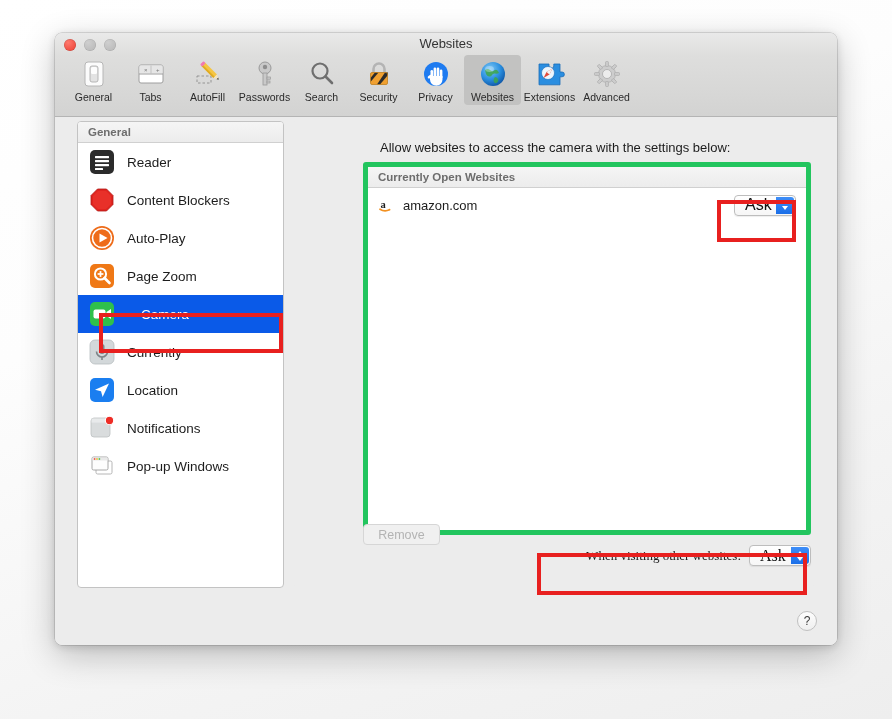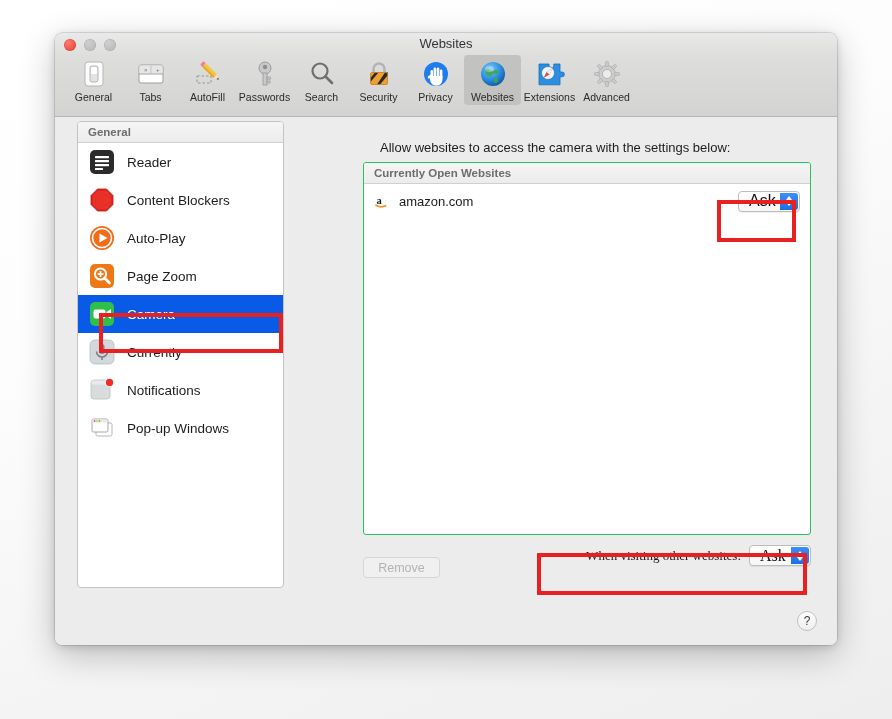--- a/index.html
+++ b/index.html
@@ -142,21 +142,21 @@
     width: 26px;
     height: 26px;
     margin-right: 12px;
     flex: none;
     position: relative;
   }
   .side-label {
     font-size: 13.5px;
     color: #1c1c1c;
   }
-  .side-row.selected .side-label { color: #ffffff; }
+  .side-row.selected .side-label { color: #ffffff; margin-left: 14px; }
 
   
   #panel {
     position: absolute;
     left: 238px;
     top: 4px;
     width: 522px;
     height: 465px;
     background: #ececec;
     border-radius: 4px;
@@ -170,21 +170,21 @@
     white-space: nowrap;
     margin-left: 16px;
   }
   #site-list {
     position: absolute;
     left: 70px;
     top: 41px;
     width: 448px;
     height: 373px;
     background: #ffffff;
-    border: 1px solid #22c55e;
+    border: 5px solid #22c55e;
     border-radius: 3px;
     overflow: hidden;
     box-sizing: border-box;
   }
   #site-list-header {
     height: 21px;
     background: linear-gradient(to bottom, #f5f5f5, #ececec);
     border-bottom: 1px solid #d0d0d0;
     display: flex;
     align-items: center;
@@ -254,21 +254,21 @@
     border-left: 3.5px solid transparent;
     border-right: 3.5px solid transparent;
   }
   .arrow-up { border-bottom: 4px solid #ffffff; }
   .arrow-dn { border-top: 4px solid #ffffff; }
 
   
   #remove-btn {
     position: absolute;
     left: 70px;
-    top: 436px;
+    top: 403px;
     width: 77px;
     height: 21px;
     border-radius: 4px;
     background: #f0f0f0;
     border: 1px solid #d6d6d6;
     display: flex;
     align-items: center;
     justify-content: center;
     font-size: 12.5px;
     color: #b3b3b3;
@@ -558,20 +558,29 @@
             <svg width="26" height="26" viewBox="0 0 26 26">
               <rect x="1" y="1" width="24" height="24" rx="5" fill="#d3d8da" stroke="#b6bcbf" stroke-width="0.8"></rect>
               <rect x="10.5" y="5" width="5" height="10" rx="2.5" fill="#7d8488"></rect>
               <path d="M7.5 12.5 a5.5 5.5 0 0 0 11 0" fill="none" stroke="#7d8488" stroke-width="1.6"></path>
               <line x1="13" y1="18" x2="13" y2="21" stroke="#7d8488" stroke-width="1.6"></line>
             </svg>
           </div>
           <div class="side-label">Currently</div>
         </div>
 
+        <div class="side-row">
+          <div class="side-ico">
+            <svg width="26" height="26" viewBox="0 0 26 26">
+              <rect x="1" y="1" width="24" height="24" rx="5" fill="#1a7ef0"></rect>
+              <polygon points="20,6.5 6,12.8 12,14.2 13.6,20" fill="#ffffff"></polygon>
+            </svg>
+          </div>
+          <div class="side-label">Location</div>
+        </div>
 
         <div class="side-row">
           <div class="side-ico">
             <svg width="26" height="26" viewBox="0 0 26 26">
               <rect x="2" y="3" width="19" height="19" rx="3" fill="#d9dcdd" stroke="#bcc0c1" stroke-width="0.8"></rect>
               <rect x="2.6" y="3.6" width="17.8" height="4" fill="#e8eaeb"></rect>
               <circle cx="20.5" cy="5.5" r="4.2" fill="#ee2d26" stroke="#ffffff" stroke-width="1.1"></circle>
             </svg>
           </div>
           <div class="side-label">Notifications</div>

